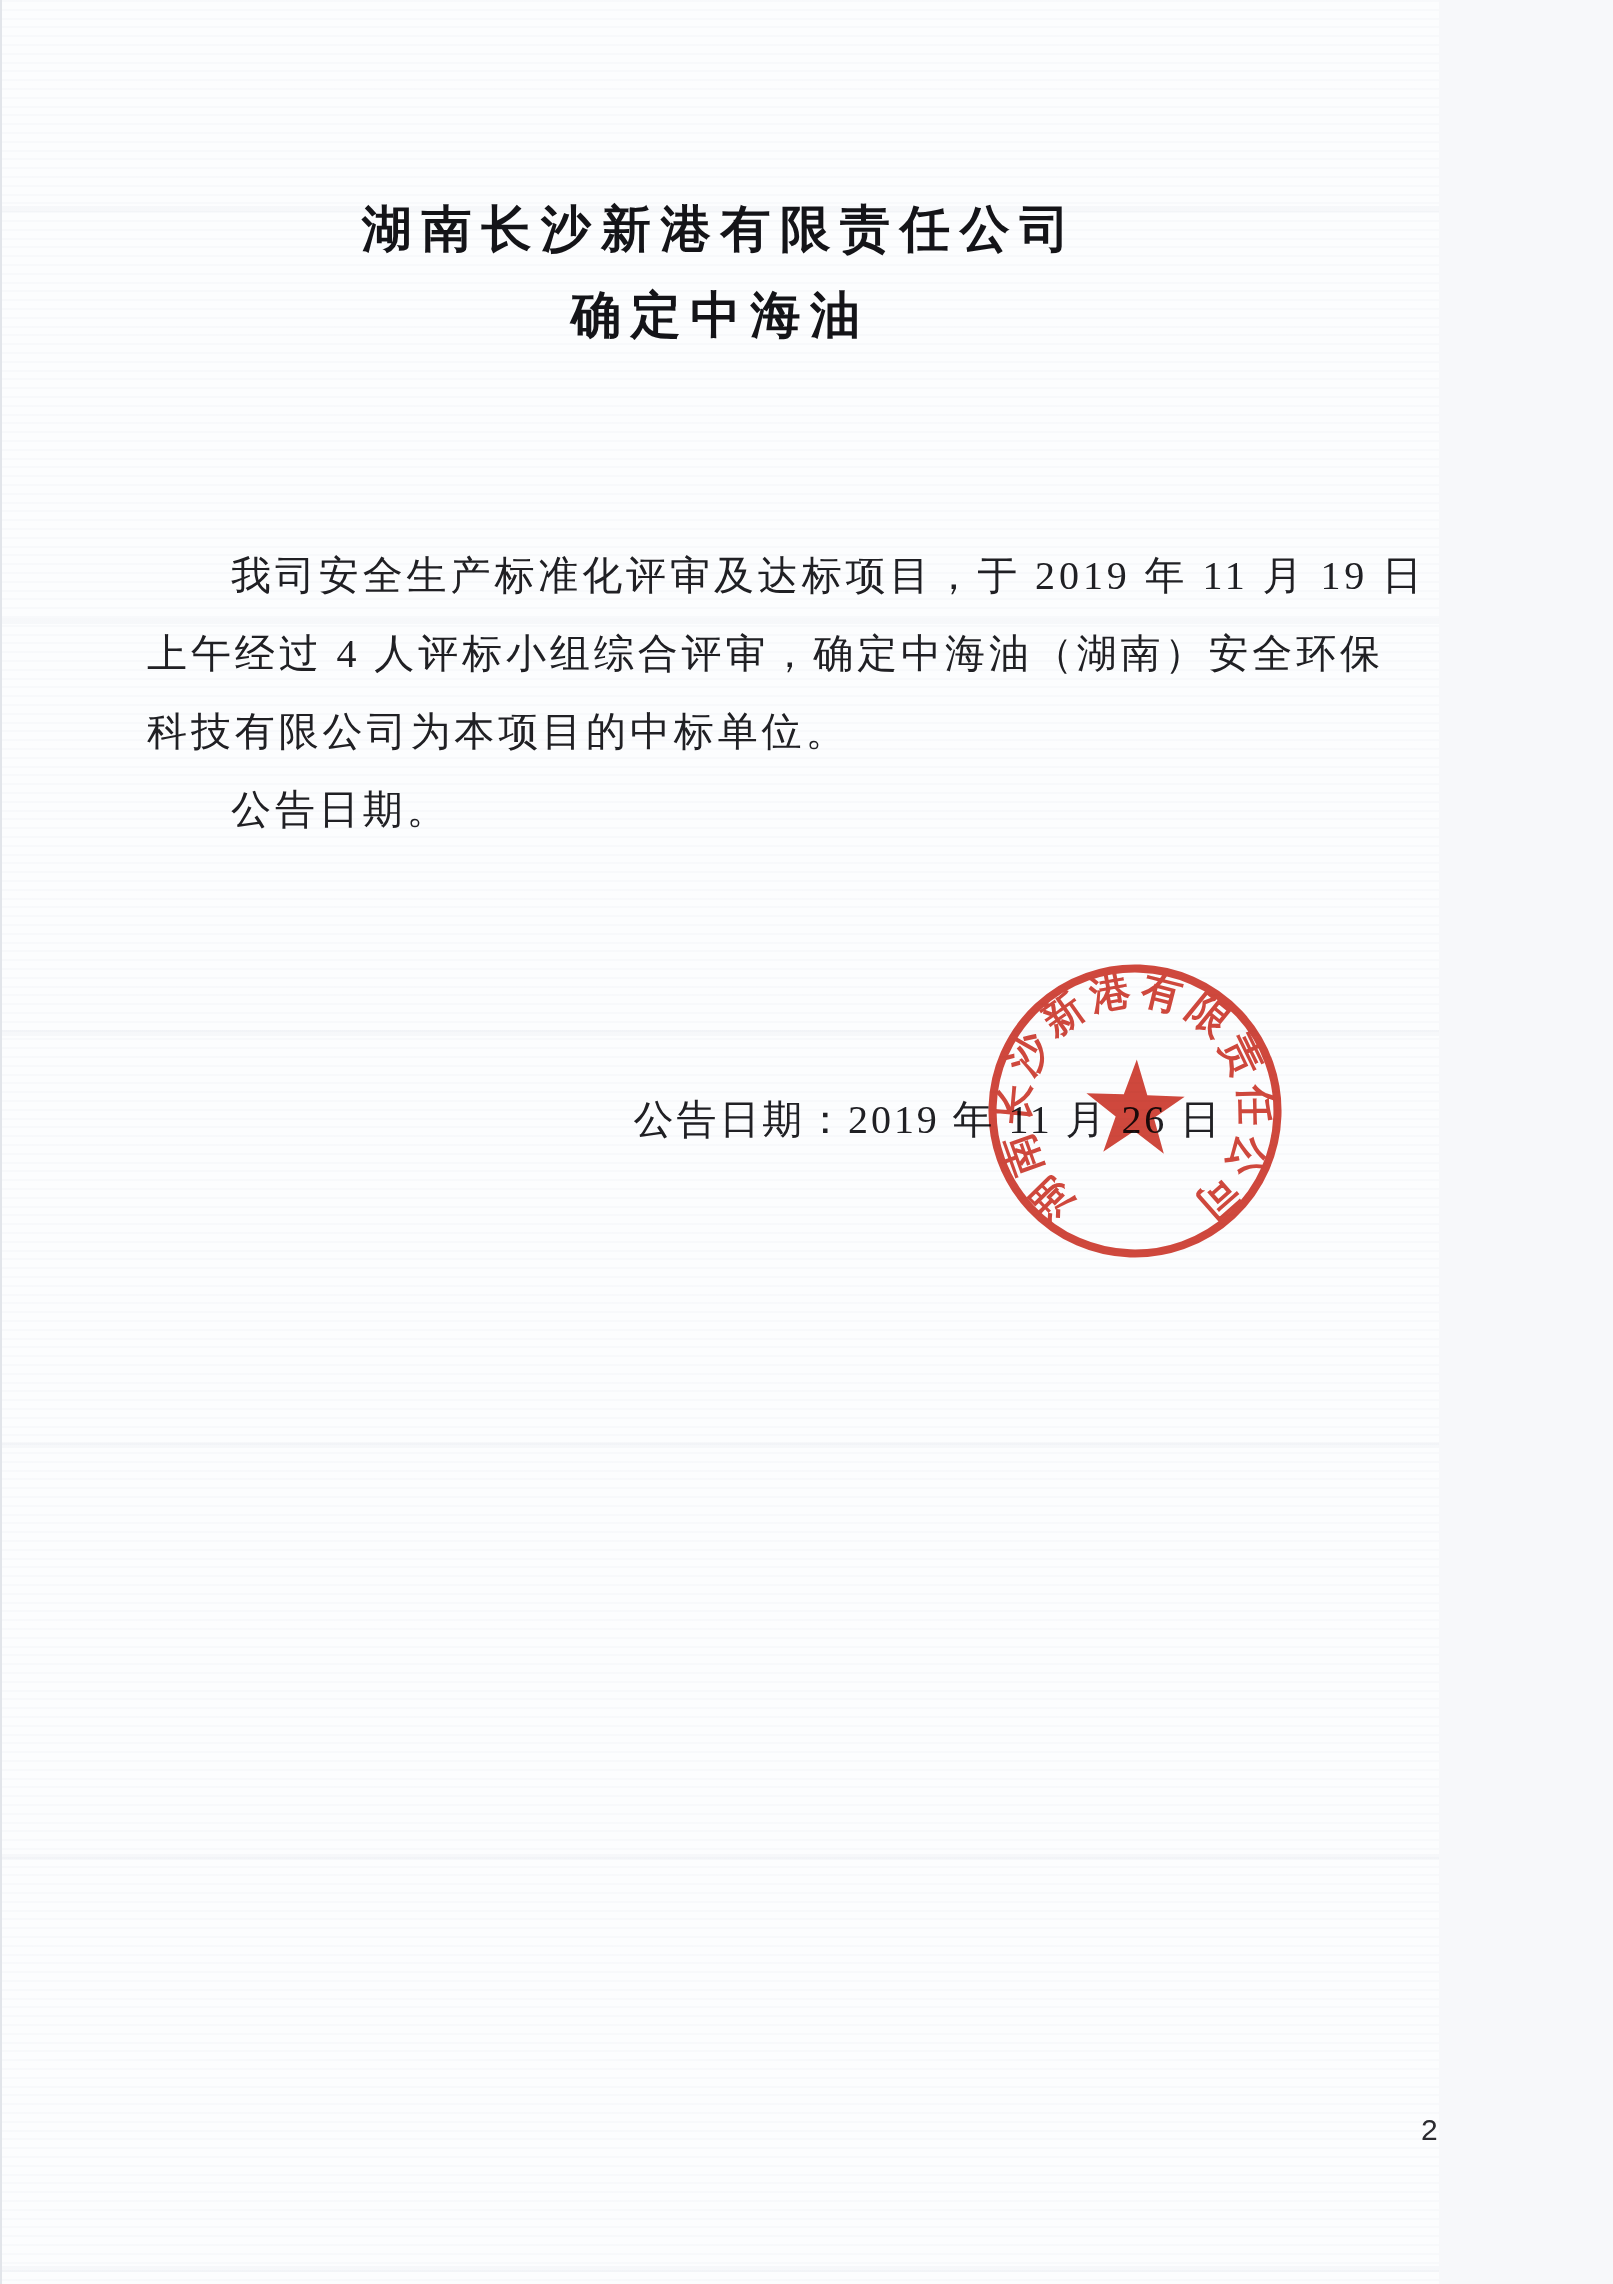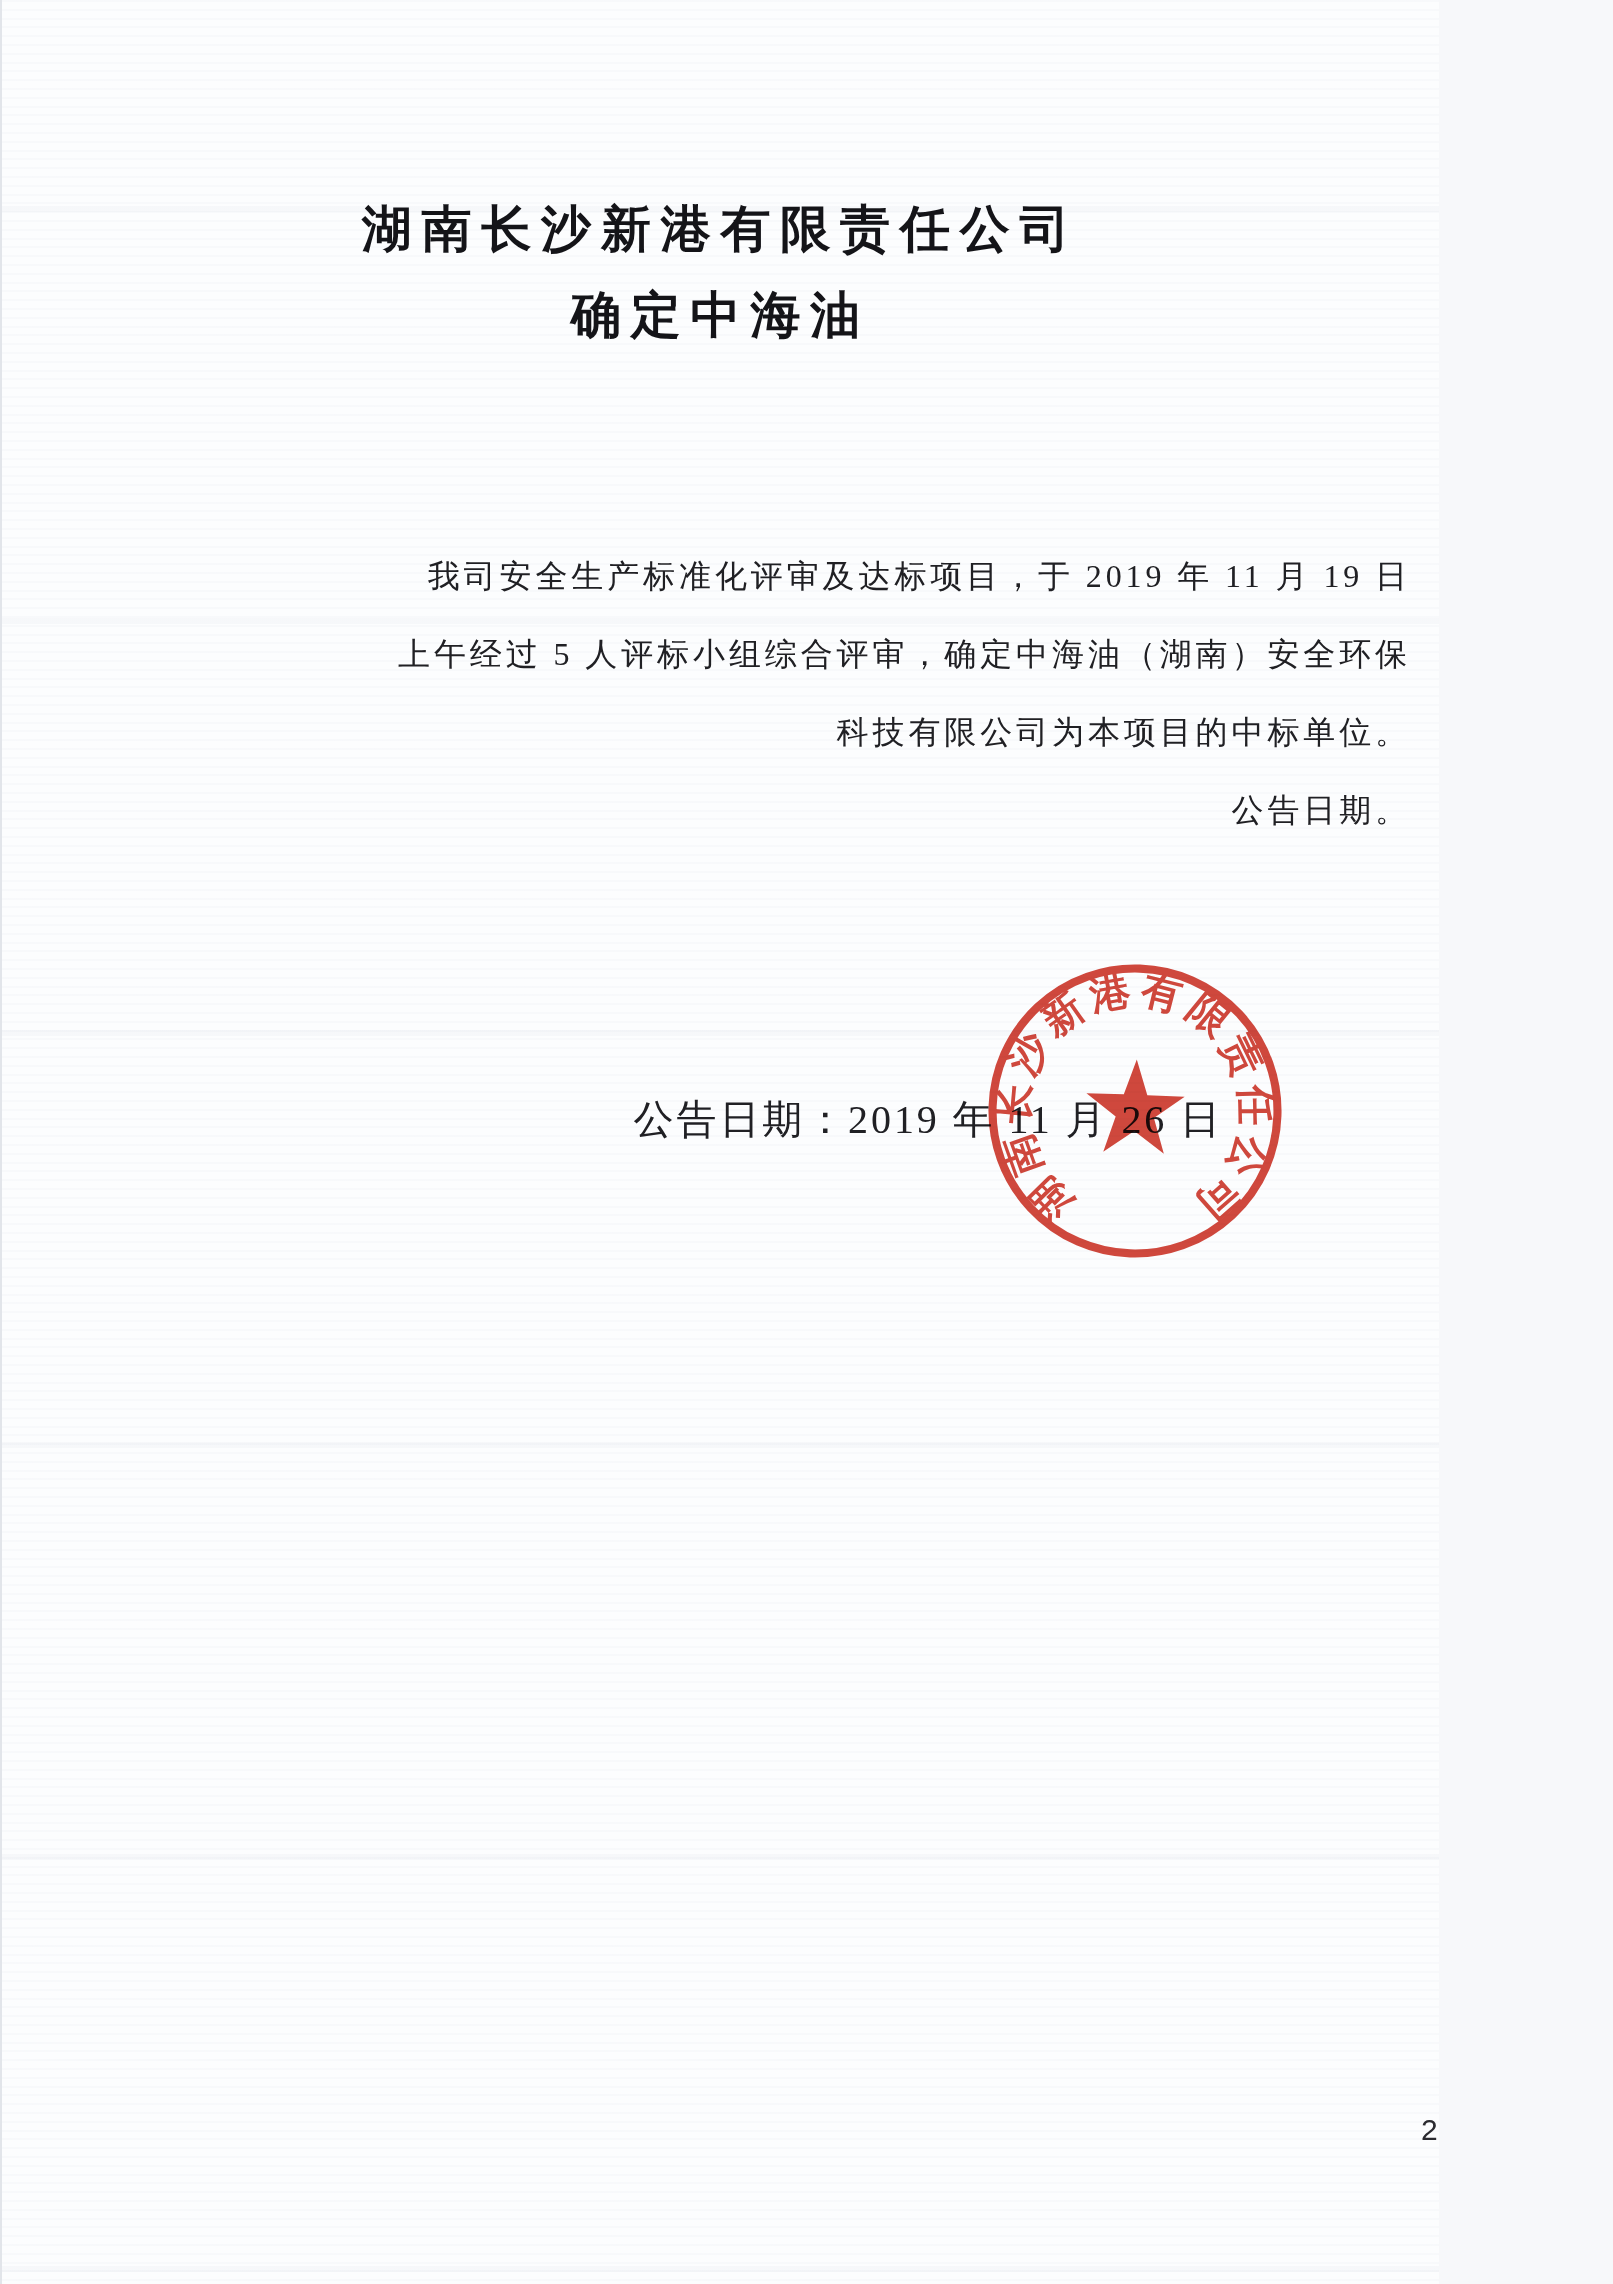--- a/index.html
+++ b/index.html
@@ -43,26 +43,25 @@
     letter-spacing: 9.8px;
     color: #141418;
   }
 
   .body-block {
     position: absolute;
     left: 145px; top: 537px;
     width: 1264px;
   }
   .body-line {
-    font-size: 32px;
+    font-size: 40px;
     line-height: 78px;
     letter-spacing: 3.9px;
     white-space: nowrap;
     color: #202024;
-    text-align: right;
   }
   .body-line.indent { text-indent: 84px; }
 
   .date-line {
     position: absolute;
     top: 1092px;
     right: 216px;
     font-size: 40px;
     letter-spacing: 2.9px;
     white-space: nowrap;
@@ -94,21 +93,21 @@
 
 <div class="page">
 
   <div class="title-block">
     <div class="title-line">湖南长沙新港有限责任公司</div>
     <div class="title-line">确定中海油</div>
   </div>
 
   <div class="body-block">
     <div class="body-line indent">我司安全生产标准化评审及达标项目，于 2019 年 11 月 19 日</div>
-    <div class="body-line">上午经过 5 人评标小组综合评审，确定中海油（湖南）安全环保</div>
+    <div class="body-line">上午经过 4 人评标小组综合评审，确定中海油（湖南）安全环保</div>
     <div class="body-line">科技有限公司为本项目的中标单位。</div>
     <div class="body-line indent">公告日期。</div>
   </div>
 
   <div class="date-line">公告日期：2019 年 11 月 26 日</div>
 
   <div class="seal">
     <svg viewBox="0 0 320 320" xmlns="http://www.w3.org/2000/svg">
       <g transform="rotate(2 160 160)">
         <circle cx="160" cy="160" r="149" fill="none" stroke-width="8.5" stroke="#cf3a2e"></circle>

